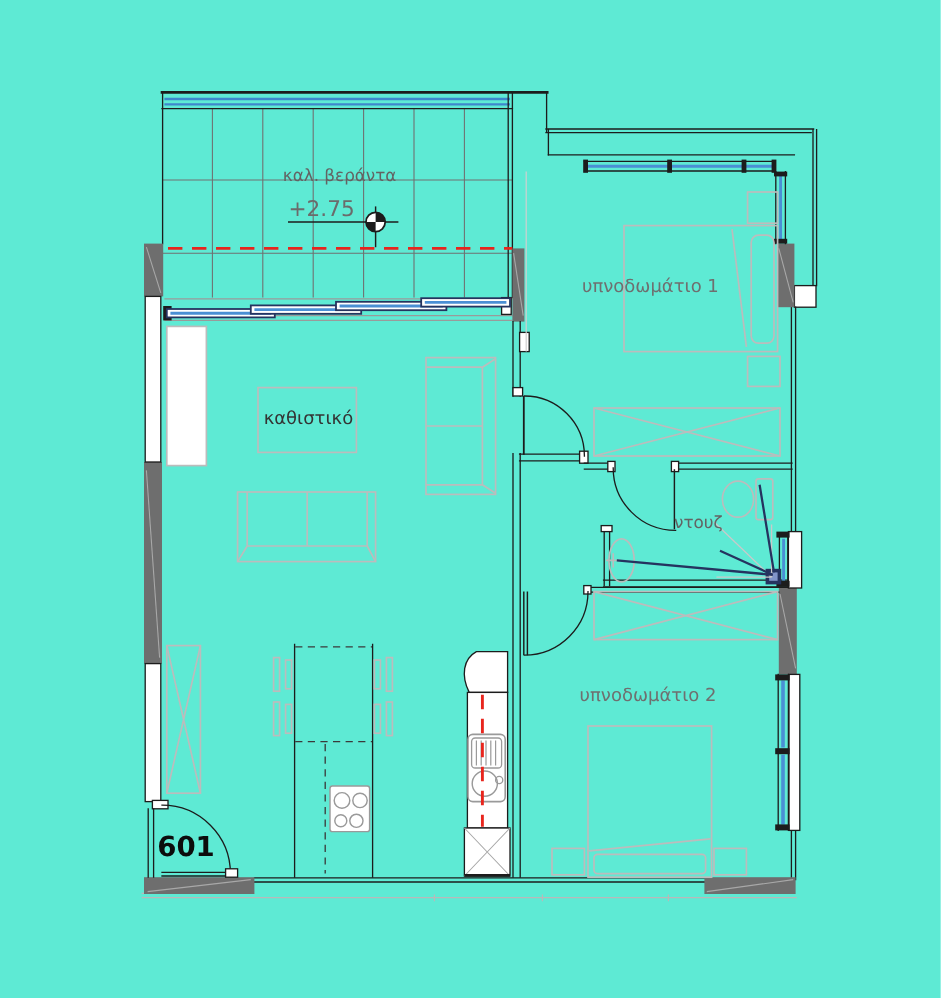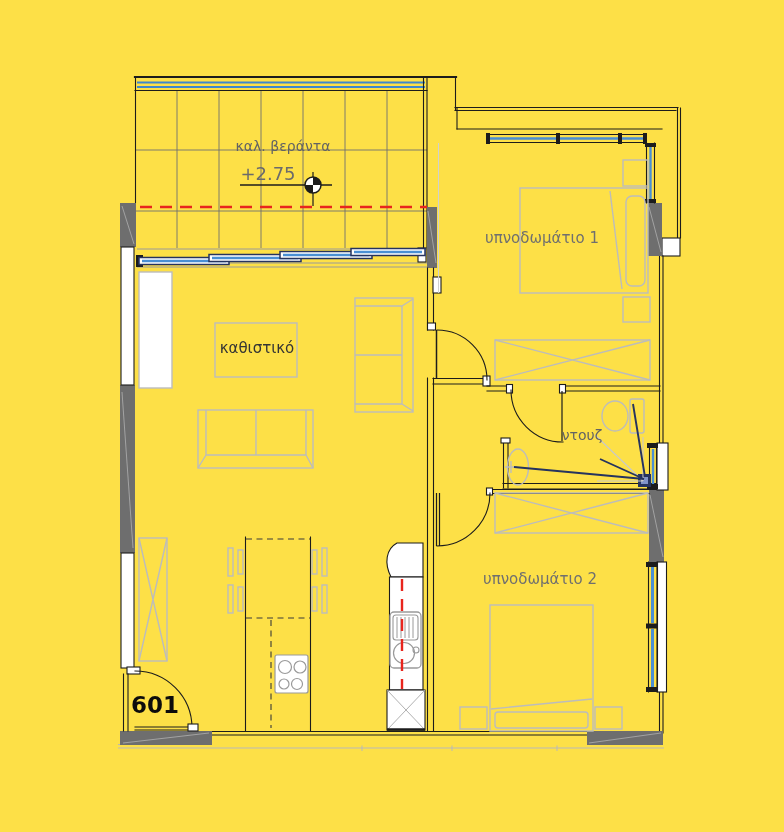--- a/index.html
+++ b/index.html
@@ -1,16 +1,16 @@
 <!DOCTYPE html>
 <html><head>
 <meta charset="utf-8">
 <style>
   html,body{margin:0;padding:0;background:#ffffff;}
-  .canvas{position:relative;width:784px;height:832px;background:#fde047;overflow:hidden;}
+  .canvas{position:relative;width:784px;height:832px;background:#5eead4;overflow:hidden;}
   svg{display:block;}
   
   .w{stroke:#1c1c1c;stroke-width:1.1;fill:none;stroke-linecap:square}
   .w2{stroke:#1c1c1c;stroke-width:2.2;fill:none;stroke-linecap:square}
   .wf{fill:#fff;stroke:#1c1c1c;stroke-width:1.1}
   .g{stroke:#707070;stroke-width:0.9;fill:none}
   .po{fill:#6e6e6e;stroke:none}
   .ht{stroke:#a8a8a8;stroke-width:0.9;fill:none}
   .fu{stroke:#bcbcbc;stroke-width:1.4;fill:none}
   .fuw{fill:#fff;stroke:#bcbcbc;stroke-width:1.4}

